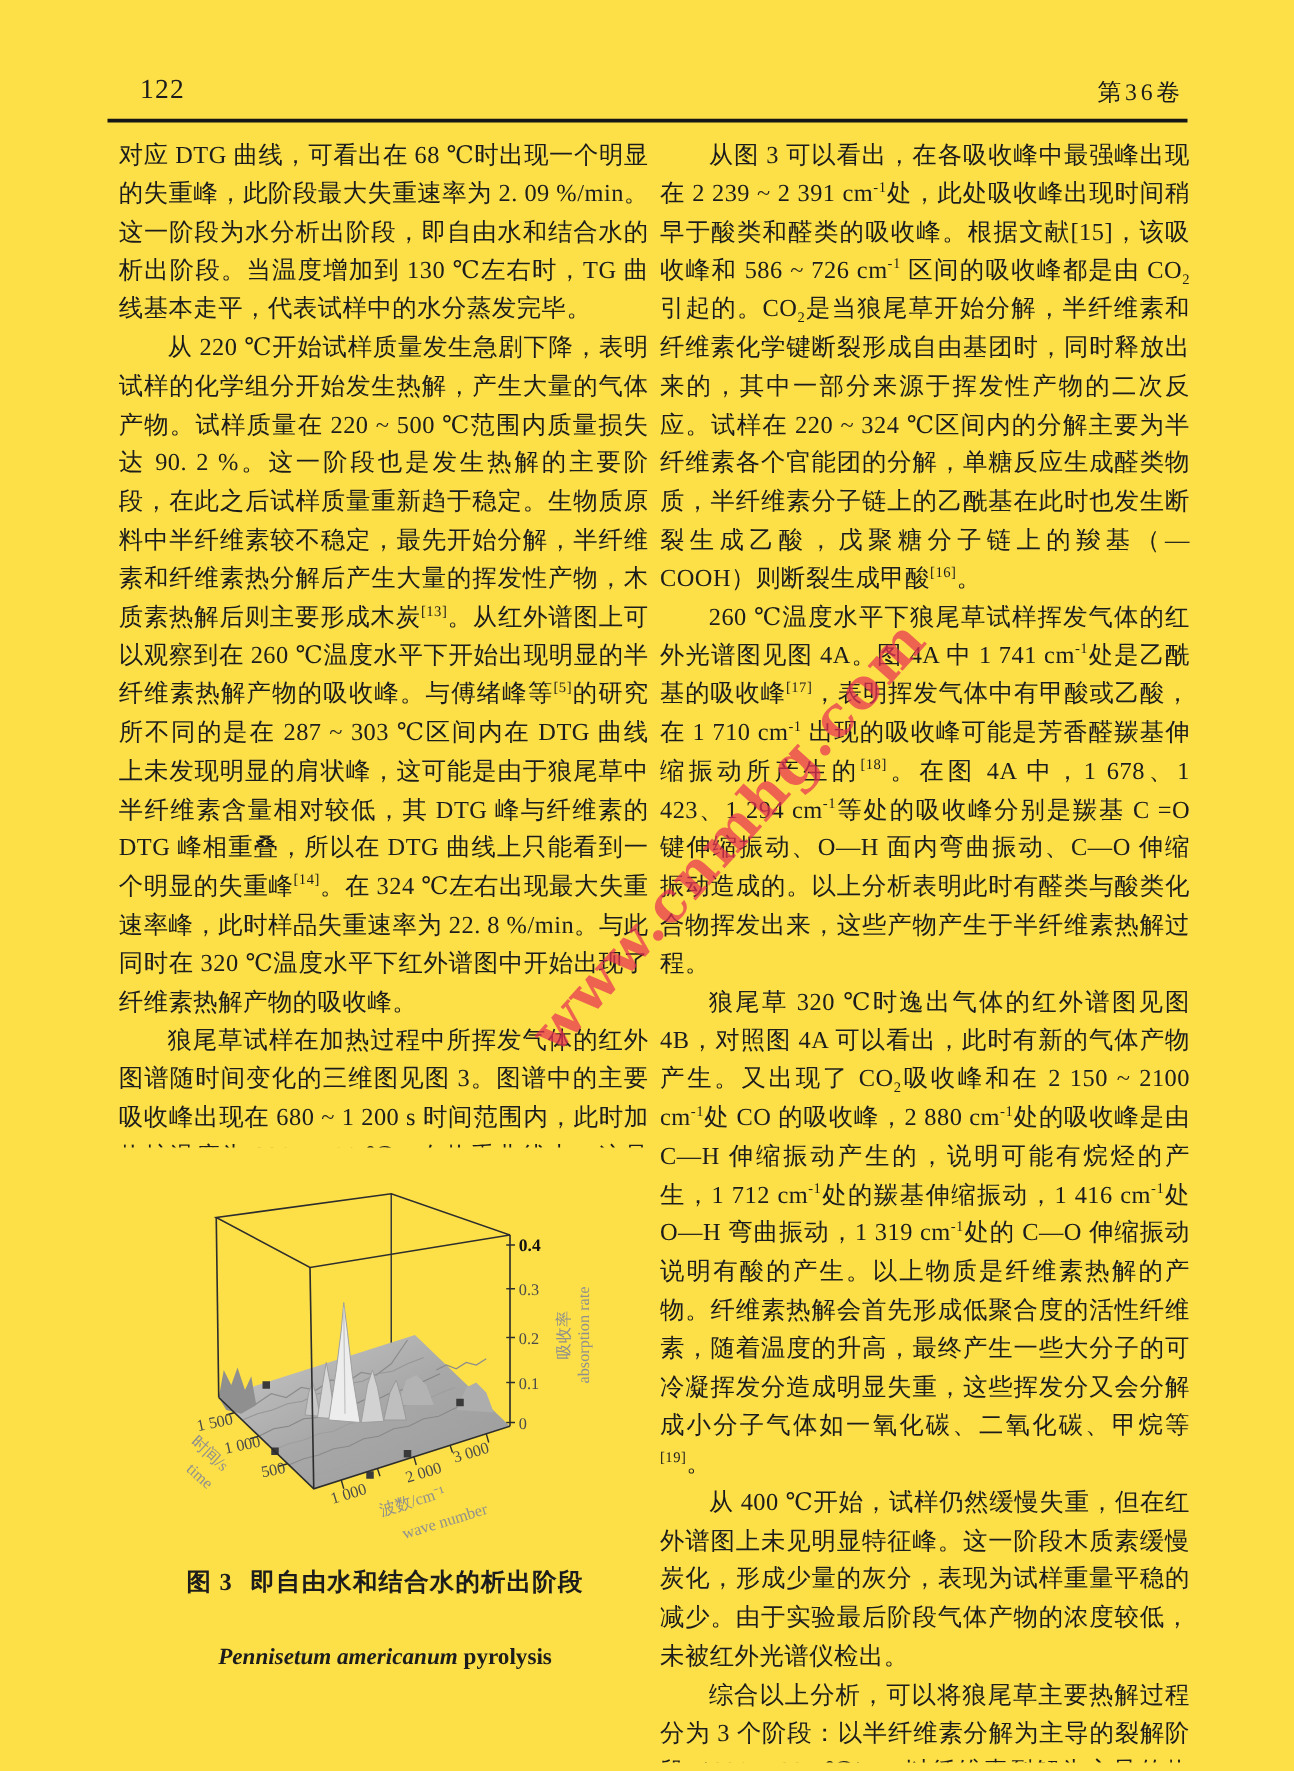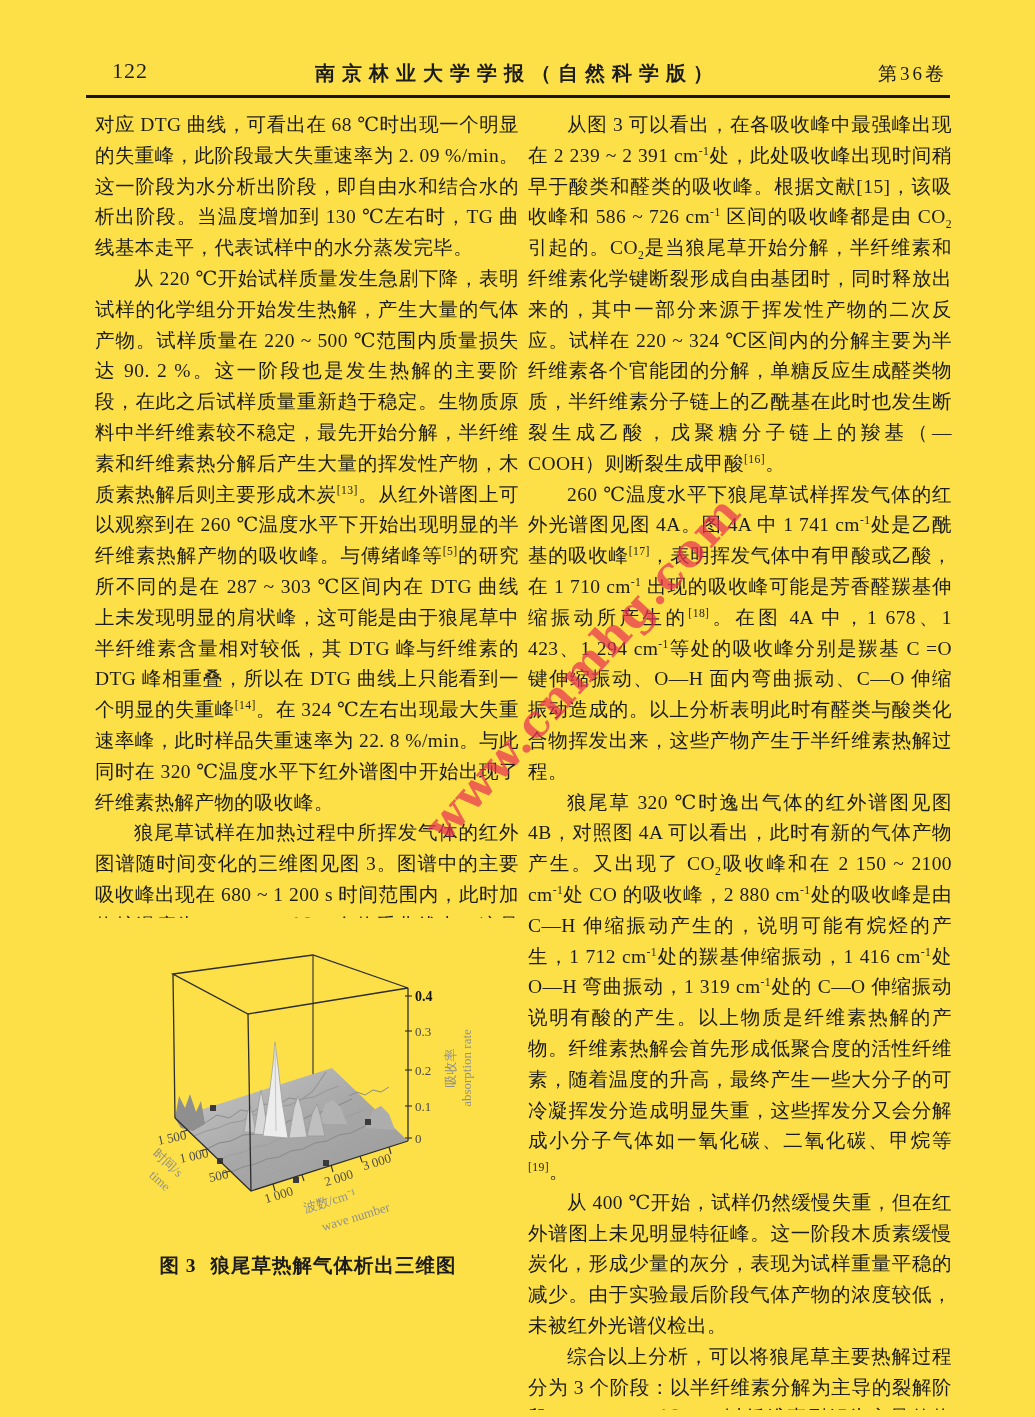--- a/index.html
+++ b/index.html
@@ -36,21 +36,20 @@
   .tick{font-size:13px;fill:#4a4a4a;font-family:"Liberation Serif",serif;}
   .tick-dark{font-size:14px;fill:#111;font-weight:bold;font-family:"Liberation Serif",serif;}
   .axtitle{font-size:13px;fill:#8f8f8f;font-family:"Liberation Serif",serif;}
 </style>
 </head>
 <body>
 
 <div class="page">
 
   <div class="pagenum">122</div>
-  <div class="journal">南京林业大学学报（自然科学版）</div>
   <div class="volume">第36卷</div>
   <div class="rule"></div>
 
   <div id="col-left" class="col">
       <p class="para no-indent">对应 DTG 曲线，可看出在 68 ℃时出现一个明显的失重峰，此阶段最大失重速率为 2. 09 %/min。这一阶段为水分析出阶段，即自由水和结合水的析出阶段。当温度增加到 130 ℃左右时，TG 曲线基本走平，代表试样中的水分蒸发完毕。</p>
       <p class="para">从 220 ℃开始试样质量发生急剧下降，表明试样的化学组分开始发生热解，产生大量的气体产物。试样质量在 220 ~ 500 ℃范围内质量损失达 90. 2 %。这一阶段也是发生热解的主要阶段，在此之后试样质量重新趋于稳定。生物质原料中半纤维素较不稳定，最先开始分解，半纤维素和纤维素热分解后产生大量的挥发性产物，木质素热解后则主要形成木炭<sup>[13]</sup>。从红外谱图上可以观察到在 260 ℃温度水平下开始出现明显的半纤维素热解产物的吸收峰。与傅绪峰等<sup>[5]</sup>的研究所不同的是在 287 ~ 303 ℃区间内在 DTG 曲线上未发现明显的肩状峰，这可能是由于狼尾草中半纤维素含量相对较低，其 DTG 峰与纤维素的 DTG 峰相重叠，所以在 DTG 曲线上只能看到一个明显的失重峰<sup>[14]</sup>。在 324 ℃左右出现最大失重速率峰，此时样品失重速率为 22. 8 %/min。与此同时在 320 ℃温度水平下红外谱图中开始出现了纤维素热解产物的吸收峰。</p>
       <p class="para">狼尾草试样在加热过程中所挥发气体的红外图谱随时间变化的三维图见图 3。图谱中的主要吸收峰出现在 680 ~ 1 200 s 时间范围内，此时加热炉温度为 220 ~ 400 ℃，在热重曲线上，这是试样质量发生明显变化的一个区间，表明试样化学组分开始发生降解。</p>
     </div>
   <div id="col-right" class="col">
       <p class="para">从图 3 可以看出，在各吸收峰中最强峰出现在 2 239 ~ 2 391 cm<sup>-1</sup>处，此处吸收峰出现时间稍早于酸类和醛类的吸收峰。根据文献[15]，该吸收峰和 586 ~ 726 cm<sup>-1</sup> 区间的吸收峰都是由 CO<sub>2</sub>引起的。CO<sub>2</sub>是当狼尾草开始分解，半纤维素和纤维素化学键断裂形成自由基团时，同时释放出来的，其中一部分来源于挥发性产物的二次反应。试样在 220 ~ 324 ℃区间内的分解主要为半纤维素各个官能团的分解，单糖反应生成醛类物质，半纤维素分子链上的乙酰基在此时也发生断裂生成乙酸，戊聚糖分子链上的羧基（—COOH）则断裂生成甲酸<sup>[16]</sup>。</p>
@@ -148,18 +147,22 @@
       </g>
       <text class="tick" text-anchor="middle" transform="translate(147,253) rotate(-17)">1 000</text>
       <text class="tick" text-anchor="middle" transform="translate(207,236) rotate(-17)">2 000</text>
       <text class="tick" text-anchor="middle" transform="translate(245,220) rotate(-17)">3 000</text>
       <text class="axtitle" text-anchor="middle" transform="translate(198,259) rotate(-17)">波数/cm⁻¹</text>
       <text class="axtitle" text-anchor="middle" transform="translate(224,275) rotate(-17)">wave number</text>
     </svg>
   </div>
 
   <div id="cap-zh" class="fig-caption">
-    <span>图 3</span><span class="cap-gap"></span><span>狼尾草热解气体析出三维图</span>
+    <span>图 3</span><span class="cap-gap"></span><span>即自由水和结合水的析出阶段</span>
+  </div>
+  <div id="cap-sp" class="fig-caption">
+    <i>Pennisetum americanum</i>
+    <span>pyrolysis</span>
   </div>
 
   <div class="watermark">www.cnmhg.com</div>
 
 </div>
 
 </body></html>

